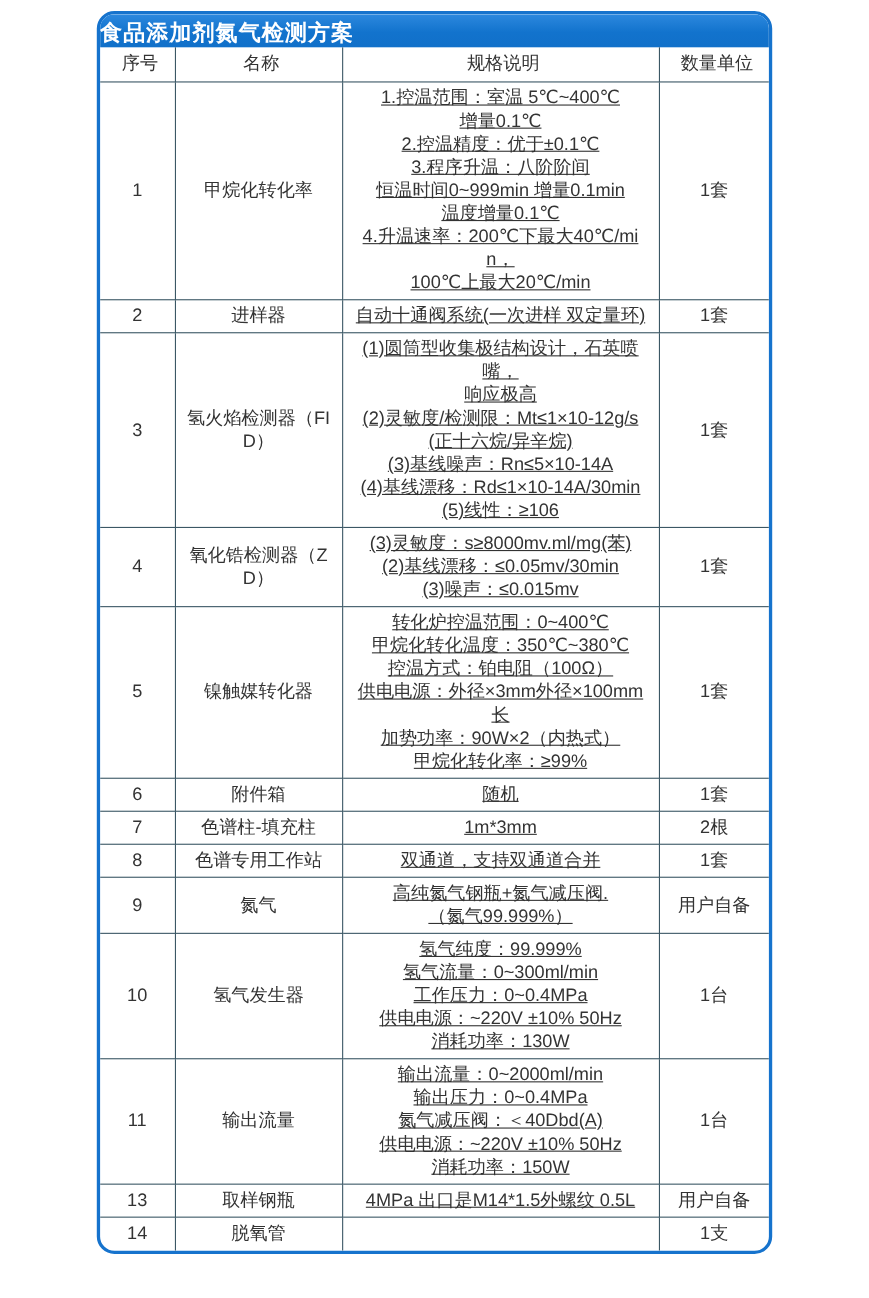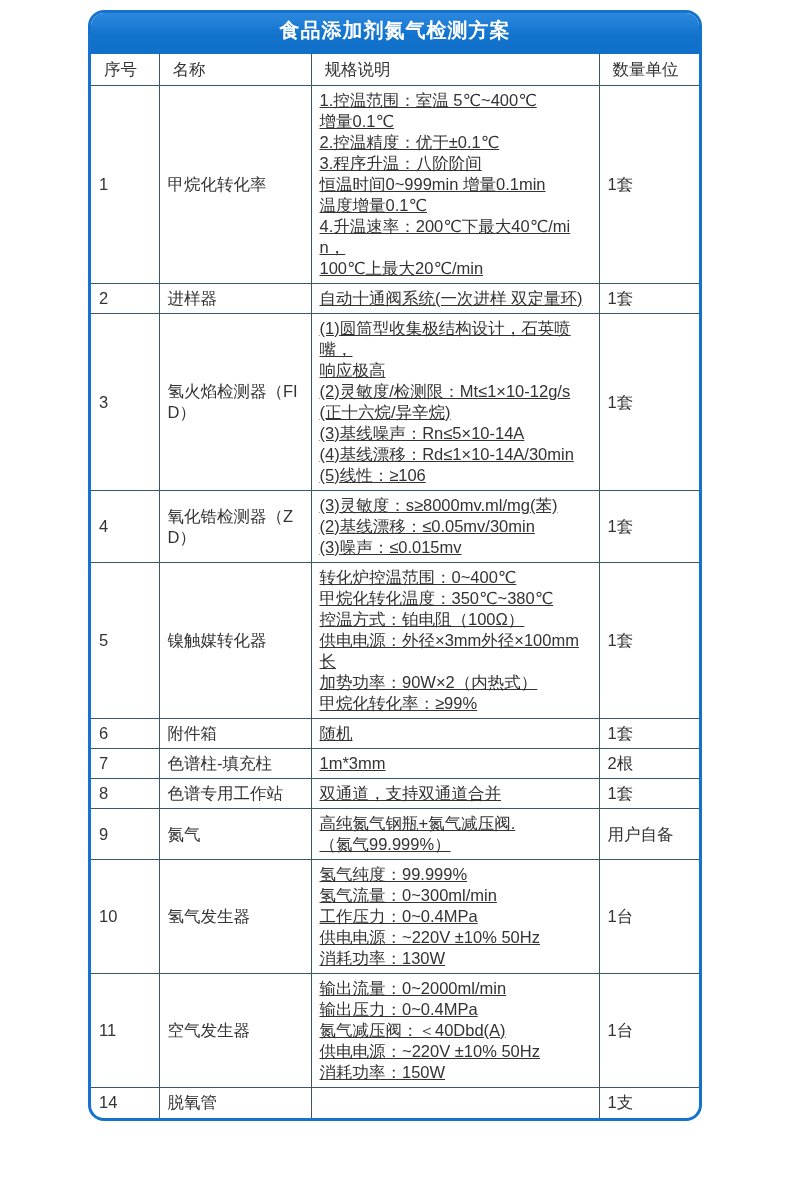--- a/index.html
+++ b/index.html
@@ -7,30 +7,30 @@
     width:790px;height:1180px;background:#ffffff;position:relative;
     font-family:"Liberation Sans","DejaVu Sans",sans-serif;
     -webkit-font-smoothing:antialiased;
   }
   .sheet{
     position:absolute;left:88px;top:10px;width:614px;box-sizing:border-box;
     border:3px solid #1673cd;border-radius:16px;overflow:hidden;background:#fff;
   }
   .title-bar{
     background:linear-gradient(180deg,#2c88de 0%,#1273cd 55%,#1170c9 100%);
-    color:#ffffff;font-weight:bold;font-size:20px;text-align:center;
-    padding:4px 0 11px 0;letter-spacing:1px;line-height:26px;
+    color:#ffffff;font-weight:bold;font-size:20px;
+    padding:4px 0 0 0;letter-spacing:1px;line-height:26px;
   }
   table.spec{
     width:100%;border-collapse:collapse;table-layout:fixed;
     color:#333333;font-size:16.5px;
   }
   table.spec th,table.spec td{
     border:1.5px solid #3b5765;
-    padding:4px 8px;line-height:21px;font-weight:normal;text-align:left;
+    padding:4px 8px;line-height:21px;font-weight:normal;text-align:center;
     vertical-align:middle;word-break:break-all;
   }
   
   table.spec tr > *:first-child{border-left:none;}
   table.spec tr > *:last-child{border-right:none;}
   table.spec thead tr:first-child > *{border-top:none;}
   table.spec tbody tr:last-child > td{border-bottom:none;}
   table.spec th{height:23px;padding-left:13px;}
   th.col-no,td.col-no{text-align:center;padding-left:2px;padding-right:2px;}
   td.col-name{padding-left:13px;}
@@ -162,31 +162,39 @@
             <div>氢气纯度：99.999%</div>
             <div>氢气流量：0~300ml/min</div>
             <div>工作压力：0~0.4MPa</div>
             <div>供电电源：~220V ±10% 50Hz</div>
             <div>消耗功率：130W</div>
           </td>
           <td class="col-qty">1台</td>
         </tr>
         <tr>
           <td class="col-no">11</td>
-          <td class="col-name">空气发生器</td>
+          <td class="col-name">输出流量</td>
           <td class="col-spec">
             <div>输出流量：0~2000ml/min</div>
             <div>输出压力：0~0.4MPa</div>
             <div>氮气减压阀：＜40Dbd(A)</div>
             <div>供电电源：~220V ±10% 50Hz</div>
             <div>消耗功率：150W</div>
           </td>
           <td class="col-qty">1台</td>
         </tr>
         <tr>
+          <td class="col-no">13</td>
+          <td class="col-name">取样钢瓶</td>
+          <td class="col-spec">
+            <div>4MPa 出口是M14*1.5外螺纹 0.5L</div>
+          </td>
+          <td class="col-qty">用户自备</td>
+        </tr>
+        <tr>
           <td class="col-no">14</td>
           <td class="col-name">脱氧管</td>
           <td class="col-spec"></td>
           <td class="col-qty">1支</td>
         </tr>
       </tbody>
   </table>
 </div>
 
 </body></html>

